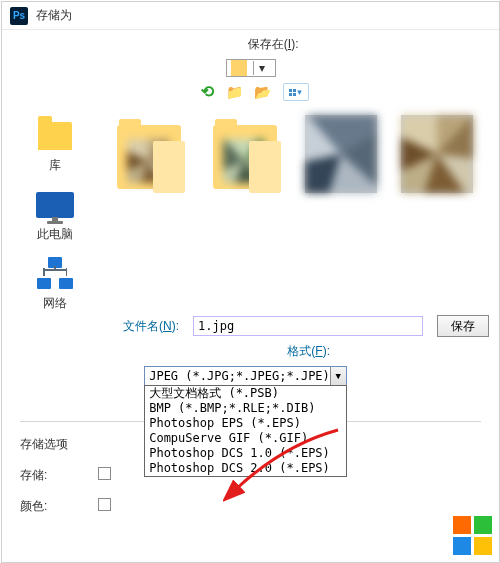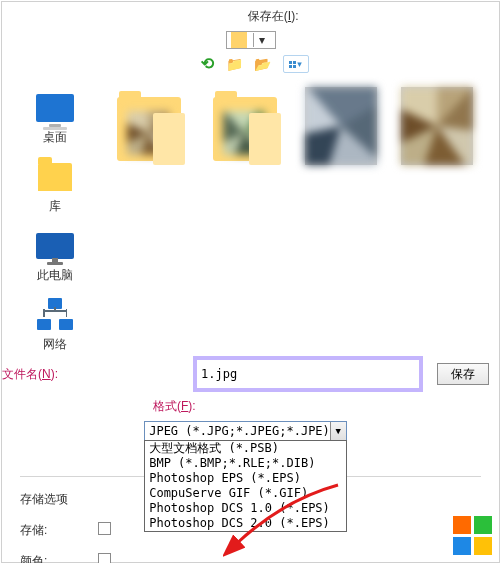--- a/index.html
+++ b/index.html
@@ -67,22 +67,22 @@
   .pix { position: absolute; inset: 0;
          background: conic-gradient(from 0deg, #b3a07a 0 12%, #8f7752 12% 27%, #c9c1a9 27% 40%, #7d603a 40% 55%, #b7aa87 55% 68%, #6f5231 68% 82%, #d1c6a6 82% 100%);
          filter: blur(4px) contrast(1.1); }
   .pix.g { background: conic-gradient(from 30deg, #6a8a5c 0 15%, #a0b090 15% 30%, #4a5c4a 30% 48%, #b7c3a7 48% 60%, #596b59 60% 80%, #c0d0b0 80% 100%); }
   .pix.s { background: conic-gradient(from 60deg, #5a6a78 0 20%, #a8b2bc 20% 38%, #3a4a5a 38% 55%, #c0c8d0 55% 72%, #6a7a8a 72% 100%); }
   .pix.p { background: conic-gradient(from 45deg, #d8b5a0 0 18%, #8a5a42 18% 35%, #e0c6b3 35% 52%, #6a3a26 52% 70%, #c39a80 70% 100%); }
   .thumb-lbl { font-size: 11px; color: #444; text-align: center; white-space: nowrap; overflow: hidden; text-overflow: ellipsis; max-width: 78px; }
   .thumb-lbl.mute { filter: blur(2px); opacity: .4; }
   
   .form-row { display: flex; align-items: center; padding: 3px 10px 3px 0; gap: 6px; }
-  .form-label { width: 185px; text-align: left; color: #be185d; padding-right: 8px; }
-  .tfield { height: 36px; border: 4px solid #c4b5fd; background: #fff; flex: 1; padding: 1px 4px; font-size: 12px; font-family: SimSun, monospace; color: #000; min-width: 0; }
+  .form-label { width: 185px; text-align: right; color: #0369a1; padding-right: 8px; }
+  .tfield { height: 20px; border: 1px solid #c4b5fd; background: #fff; flex: 1; padding: 1px 4px; font-size: 12px; font-family: SimSun, monospace; color: #000; min-width: 0; }
   .tfield.sel { background: #fff; }
   .btn { height: 22px; min-width: 52px; border: 1px solid #8a8a8a; background: linear-gradient(#fafafa,#e7e7e7); padding: 0 10px; font-size: 12px; margin-left: 8px; }
   
   .dropdown-wrap { flex: 1; position: relative; min-width: 0; }
   .combo { height: 20px; border: 1px solid #6b8fbc; background: #fff; display: flex; align-items: center; width: 100%; padding: 0 0 0 4px; font-family: SimSun, monospace; font-size: 12px; min-width: 0; }
   .combo .ct { flex: 1; overflow: hidden; white-space: nowrap; }
   .combo .ca { width: 16px; height: 18px; border-left: 1px solid #8a8a8a; display: flex; align-items: center; justify-content: center; font-size: 9px; background: linear-gradient(#f4f4f4,#e0e0e0); }
   .options { position: absolute; left: 0; top: 19px; right: 0; border: 1px solid #666; background: #fff; z-index: 5; font-family: SimSun, monospace; font-size: 12px; line-height: 15px; max-height: 196px; overflow: hidden; }
   .opt { padding: 0 4px; white-space: nowrap; color: #000; overflow: hidden; }
   .arrow { position: absolute; width: 120px; height: 80px; pointer-events: none; z-index: 7; }
@@ -102,20 +102,24 @@
   .wm-logo span:nth-child(3){ background:#1e88e5; }
   .wm-logo span:nth-child(4){ background:#ffc107; }
   .wm-txt { display:flex; flex-direction: column; line-height: 1.1; }
   .wm-txt .cn { font-size: 20px; font-weight: bold; color: #222; letter-spacing: 1px; }
   .wm-txt .en { font-size: 11px; color: #666; letter-spacing: 0.5px; }
 </style>
 </head>
 <body>
 
 <div class="outer">
+  <div class="titlebar">
+    <div class="ps-icon">Ps</div>
+    <div class="title-text">存储为</div>
+  </div>
 
   <div class="row">
     <div class="row-label">
       <span>保存在(</span><span class="underline">I</span><span>):</span>
     </div>
     <div class="dropdown">
       <div class="dd-icon"></div>
       <div class="dd-text"><span class="hide"></span></div>
       <div class="dd-arrow">▾</div>
     </div>
@@ -129,26 +133,20 @@
             <span></span>
             <span></span>
             <span></span>
           </div>
       </div>
     </div>
   </div>
 
   <div class="content">
     <div class="sidebar">
-      <div class="side-item">
-        <div class="side-icon">
-            <div class="ic-desktop"></div>
-          </div>
-        <div class="side-label">桌面</div>
-      </div>
       <div class="side-item">
         <div class="side-icon">
             <div class="ic-lib"></div>
           </div>
         <div class="side-label">库</div>
       </div>
       <div class="side-item">
         <div class="side-icon">
             <div class="ic-pc"></div>
           </div>

